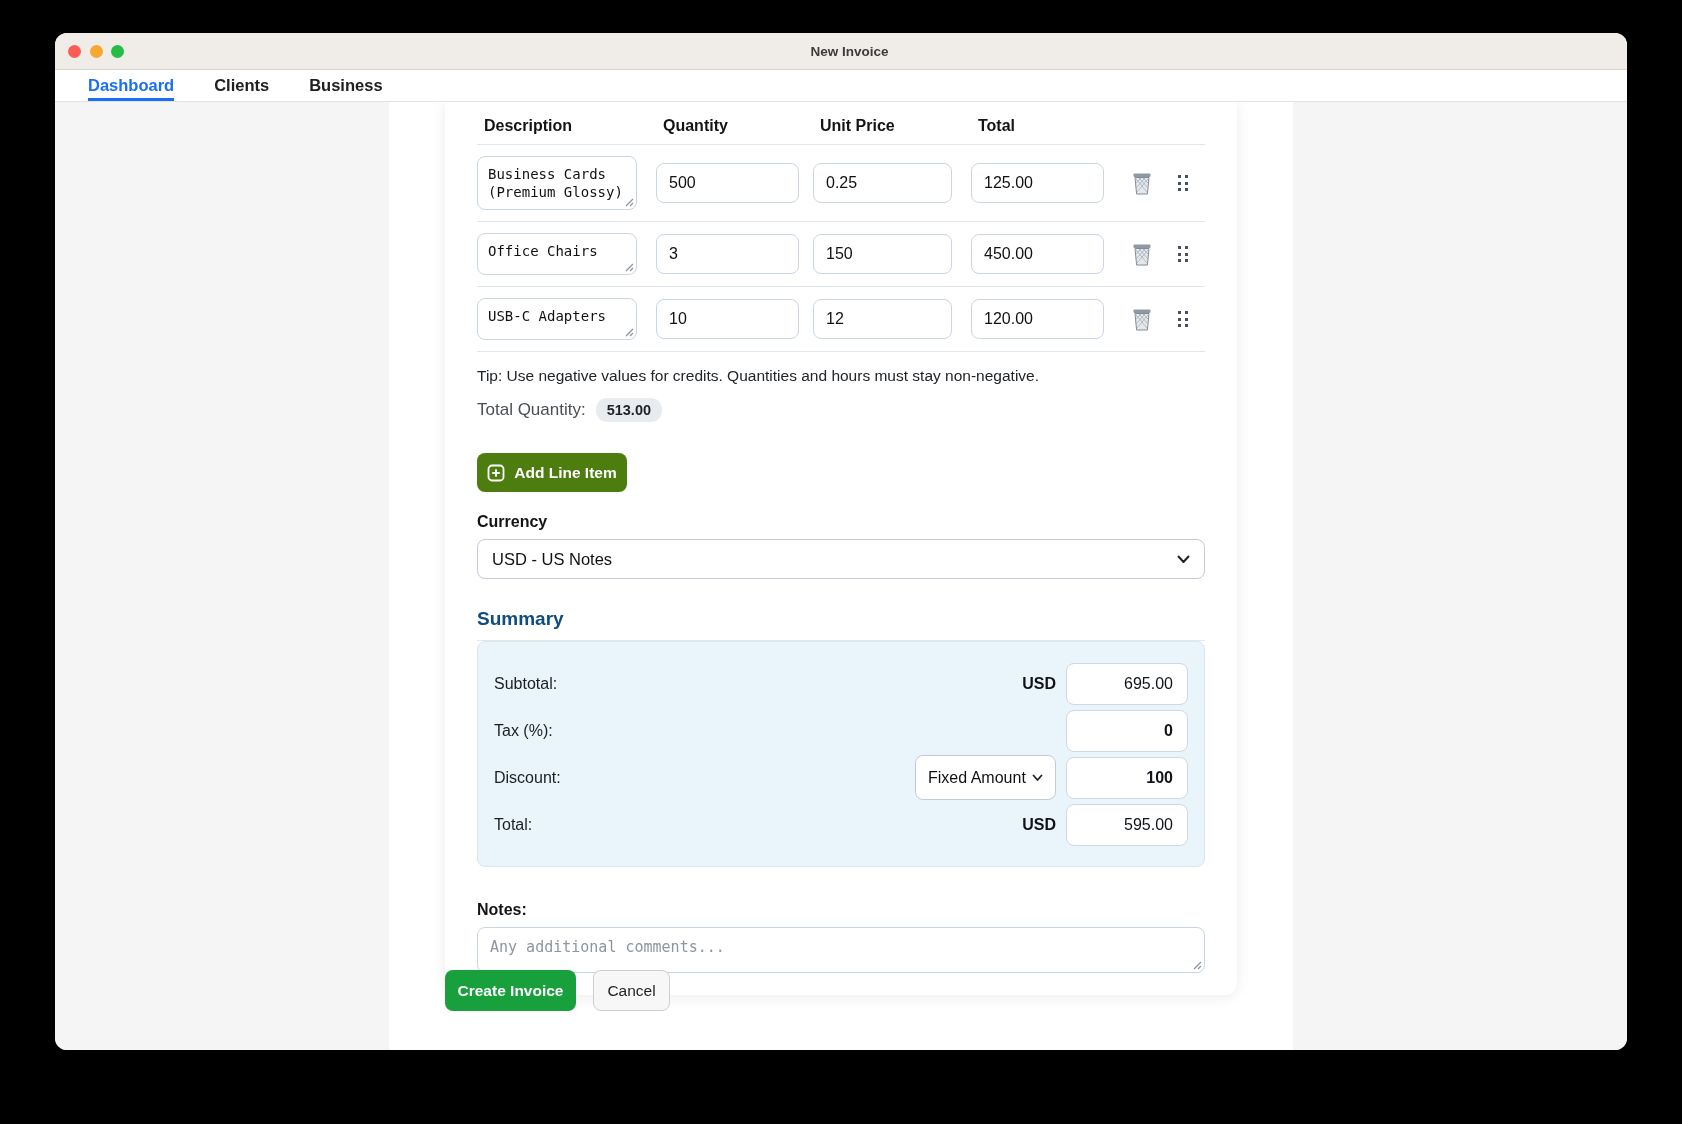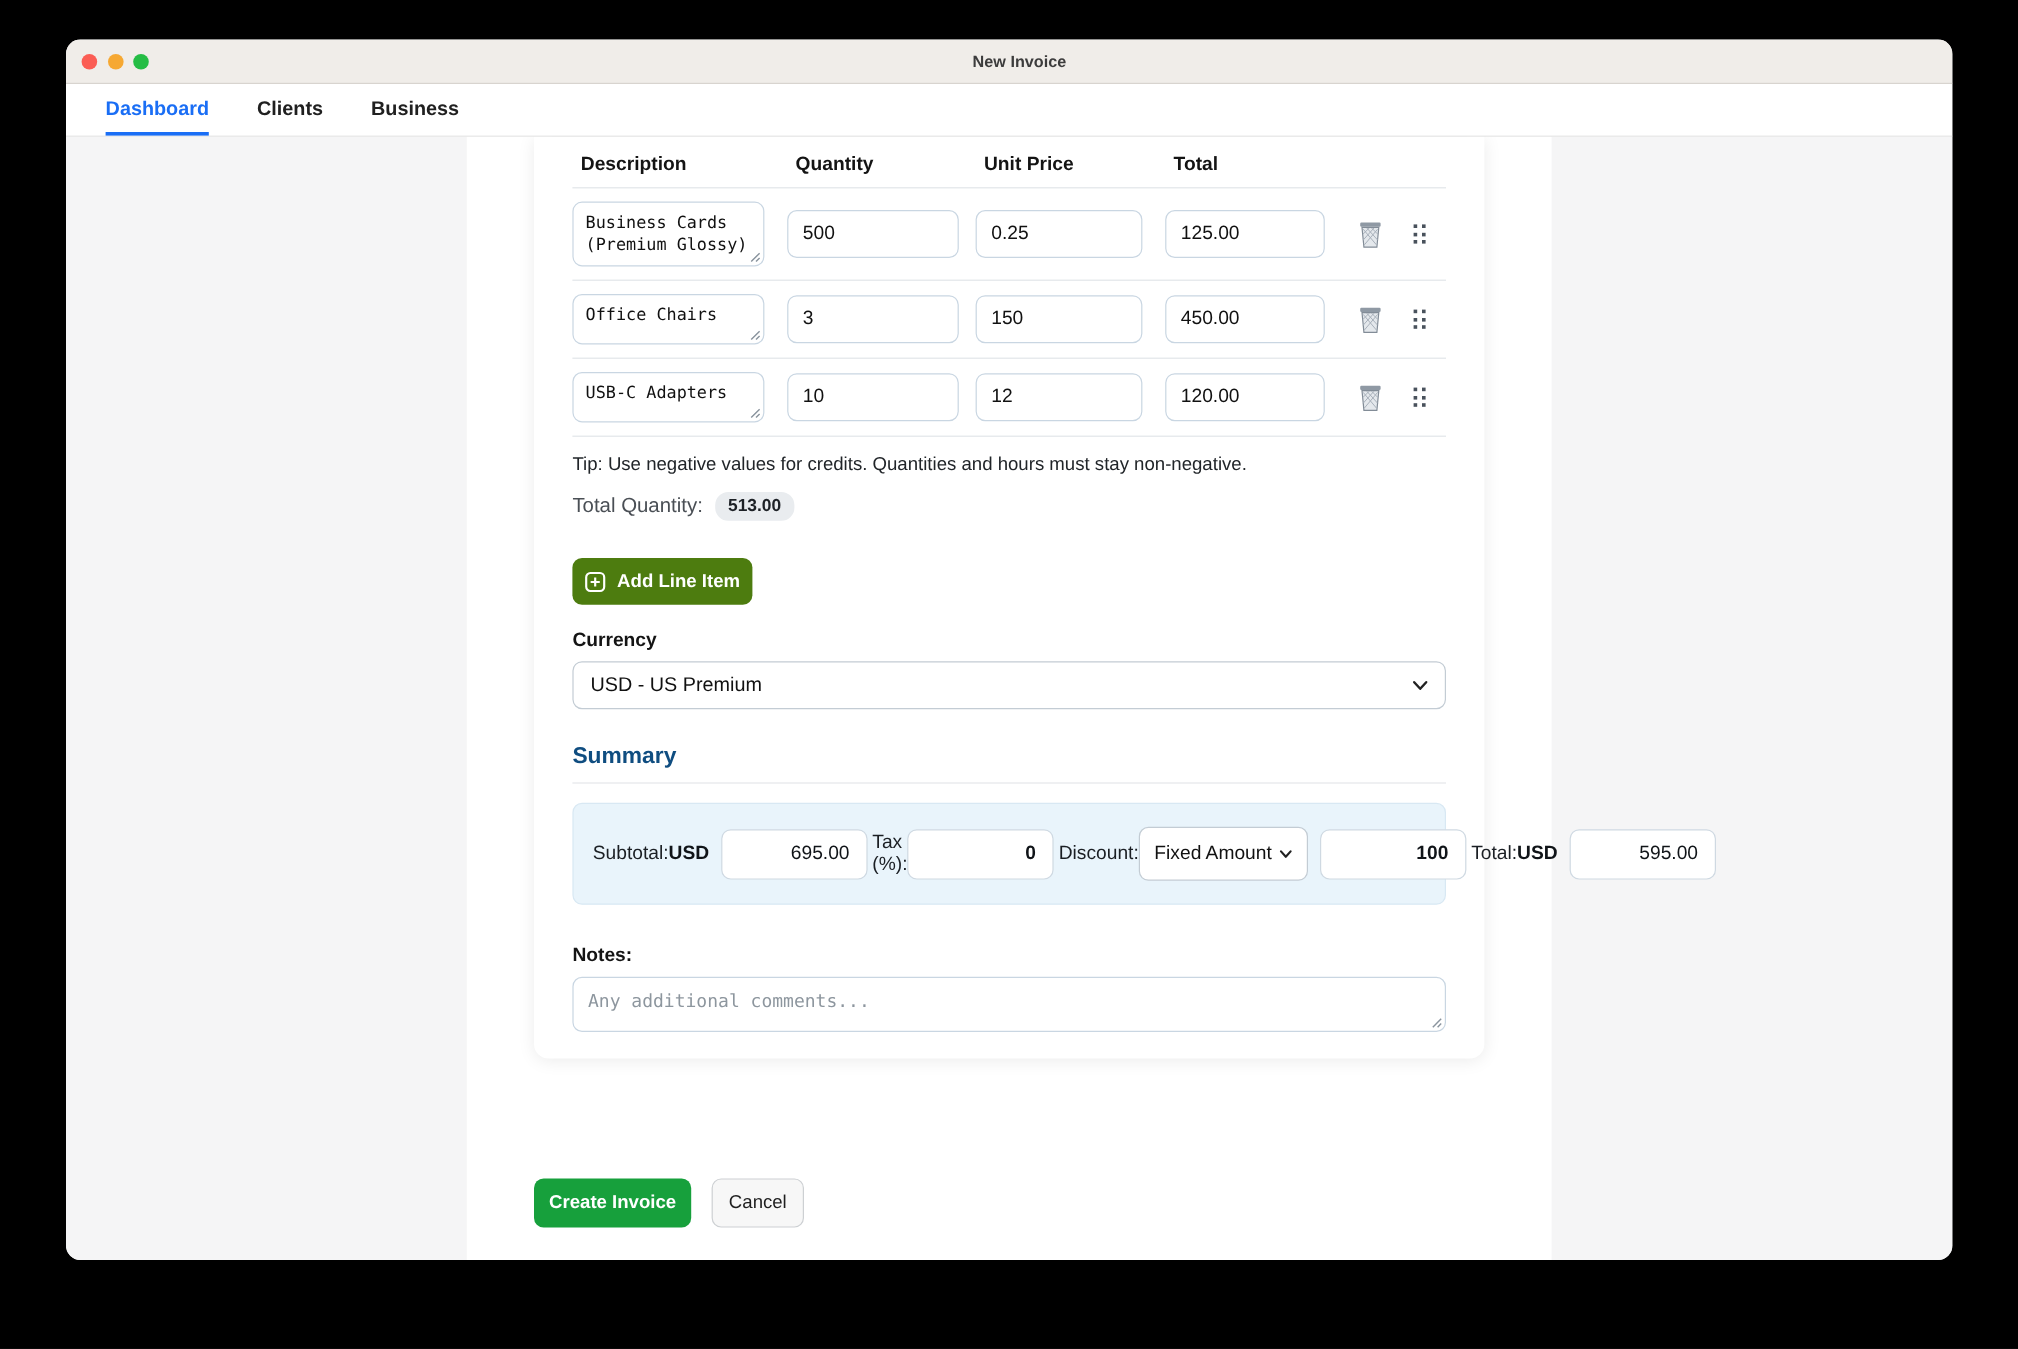--- a/index.html
+++ b/index.html
@@ -18,21 +18,21 @@
   }
   .titlebar-title { font-size:13.5px; font-weight:bold; color:#3c3c3c; }
   .traffic { position:absolute; left:13px; top:12px; display:flex; gap:8.5px; }
   .light { width:13px; height:13px; border-radius:50%; }
   .light-red { background:#fb5d54; }
   .light-yellow { background:#f6a832; }
   .light-green { background:#25bd45; }
 
   
   .navbar {
-    height:44px; background:#fff; border-bottom:1px solid #e3e3e3;
+    height:32px; background:#fff; border-bottom:1px solid #e3e3e3;
     display:flex; align-items:stretch; padding-left:33px; gap:40px; flex:0 0 auto;
   }
   .tab { display:flex; align-items:center; font-size:16.5px; font-weight:bold; color:#202020;
          border-bottom:3px solid transparent; padding-top:3px; cursor:default; }
   .tab.active { color:#1a6ef5; border-bottom-color:#1a6ef5; }
 
   
   .content { flex:1 1 auto; position:relative; background:#f5f5f6; overflow:hidden; }
   .center-col { position:absolute; left:334px; top:0; width:904px; height:100%; background:#fff; }
   .card {
@@ -92,22 +92,22 @@
   .select {
     margin-top:8px; height:40px; border:1px solid #c3ccd4; border-radius:8px; background:#fff;
     display:flex; align-items:center; justify-content:space-between; padding:0 14px;
     font-size:16.5px; color:#111; cursor:pointer;
   }
 
   .summary-h { margin-top:29px; font-size:19px; font-weight:bold; color:#0f4d80; }
   .summary-hr { margin-top:10px; height:1px; background:#e4e7ea; }
 
   .summary-box {
-    margin-top:16px; background:#e9f4fb; border:1px solid #d8e8f3; border-radius:8px;
-    padding:20px 16px; display:flex; flex-direction:row; gap:4px;
+    margin-top:0; background:#e9f4fb; border:1px solid #d8e8f3; border-radius:8px;
+    padding:20px 16px; display:flex; flex-direction:column; gap:4px;
   }
   .s-row { display:flex; align-items:center; height:43px; }
   .s-label { font-size:16px; color:#1b1f24; }
   .s-right { margin-left:auto; display:flex; align-items:center; gap:10px; }
   .s-cur { font-size:16px; font-weight:bold; color:#101418; }
   input.s-input {
     width:122px; height:42px; border:1px solid #cfd9e2; border-radius:8px; background:#fff;
     font-family:"Liberation Sans", sans-serif; font-size:16px; color:#101418; text-align:right; padding:0 14px;
   }
   input.s-input.bold { font-weight:bold; }
@@ -266,21 +266,21 @@
         <button class="add-btn">
           <svg width="18" height="18" viewBox="0 0 18 18">
             <rect x="1.5" y="1.5" width="15" height="15" rx="3.5" fill="none" stroke="#fff" stroke-width="1.8"></rect>
             <path d="M9 5.2 V12.8 M5.2 9 H12.8" stroke="#fff" stroke-width="1.8"></path>
           </svg>
           <span>Add Line Item</span>
         </button>
 
         <div class="field-label">Currency</div>
         <div class="select">
-          <span>USD - US Premium</span>
+          <span>USD - US Notes</span>
           <svg width="13" height="9" viewBox="0 0 13 9">
               <path d="M1.5 1.5 L6.5 7 L11.5 1.5" fill="none" stroke="#222" stroke-width="2" stroke-linecap="round" stroke-linejoin="round"></path>
             </svg>
         </div>
 
         <div class="summary-h">Summary</div>
         <div class="summary-hr"></div>
 
         <div class="summary-box">
           <div class="s-row">

